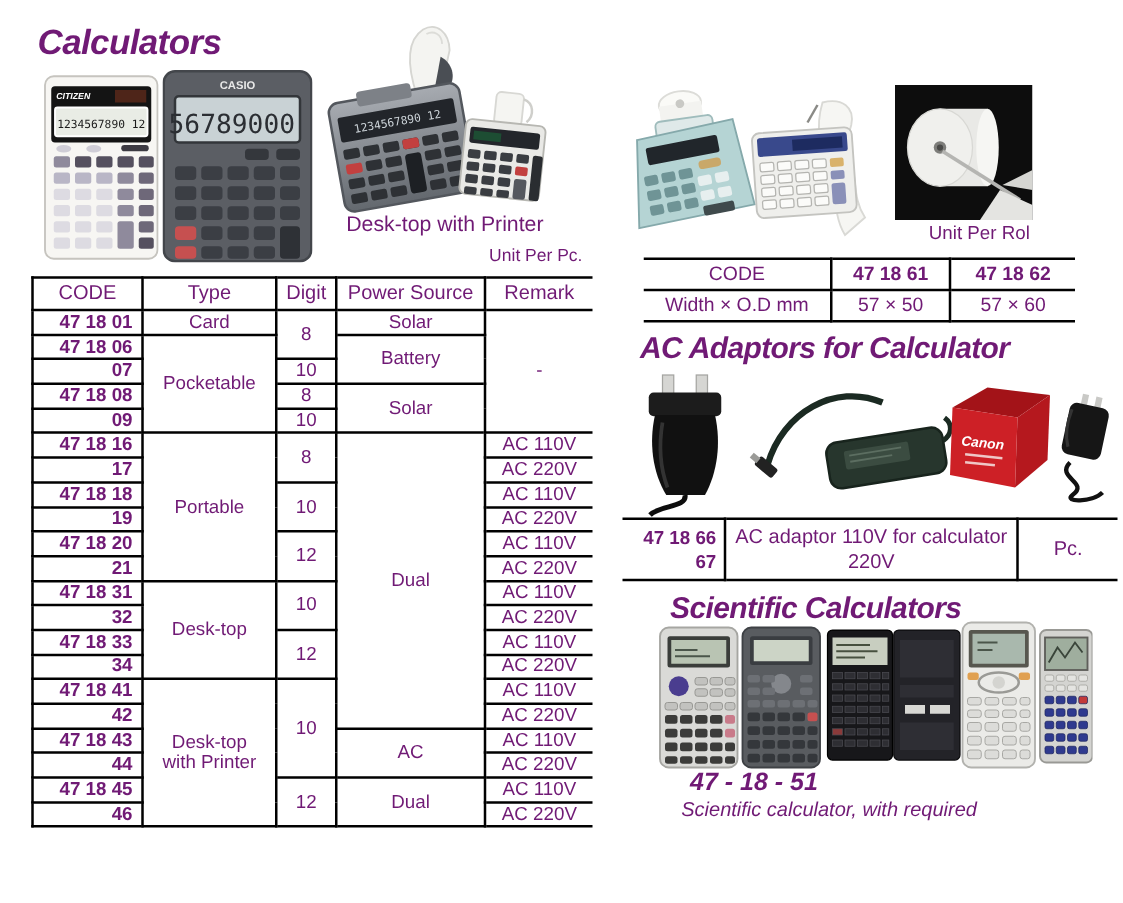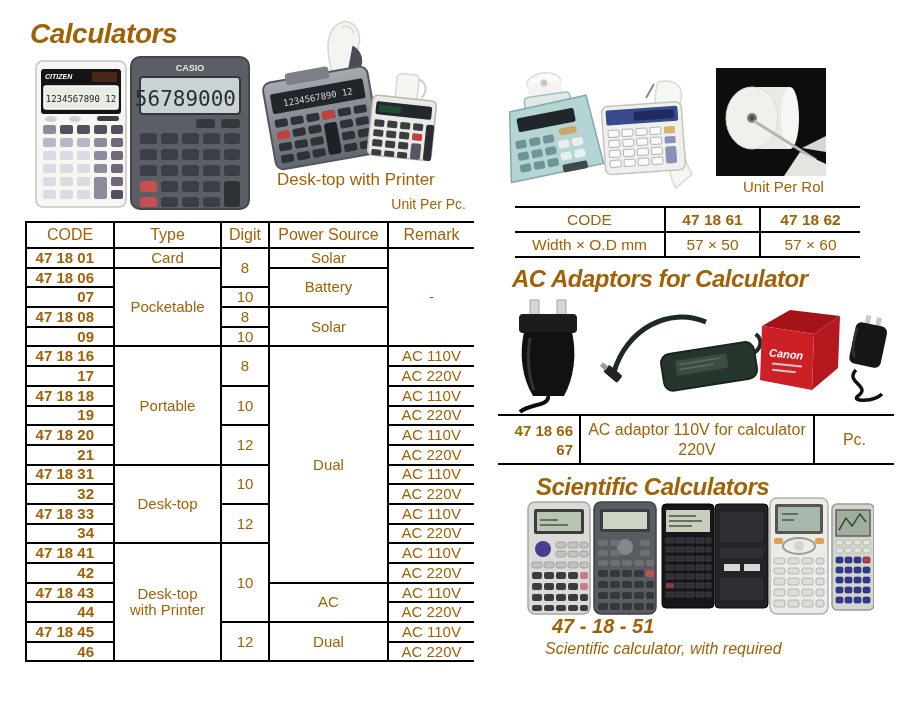--- a/index.html
+++ b/index.html
@@ -1,36 +1,36 @@
 <!DOCTYPE html>
 <html><head>
 <meta charset="utf-8">
 <style>
   html,body{margin:0;padding:0;background:#fff;}
-  #page{position:relative;width:898px;height:722px;background:#fff;color:#a16207;
+  #page{position:relative;width:898px;height:722px;background:#fff;color:#701a75;
         font-family:"Liberation Sans",sans-serif;overflow:hidden;}
   .abs{position:absolute;}
   .title{font-style:italic;font-weight:bold;letter-spacing:-0.5px;white-space:nowrap;}
   #title-calculators{left:30px;top:18px;font-size:28px;}
   #title-rollpaper{left:519px;top:36px;font-size:24px;}
   #title-adaptors{left:512px;top:265px;font-size:24px;text-align:center;}
   #title-scientific{left:536px;top:473px;font-size:24px;}
   #caption-desktop{left:277px;top:170px;font-size:17px;}
   #unit-pc{right:432px;top:196px;font-size:14px;font-weight:normal;}
   #unit-rol{left:743px;top:178px;font-size:15px;}
   #note{left:33px;top:661px;font-size:16px;white-space:pre;}
   #sci-code{left:552px;top:615px;font-size:20px;font-weight:bold;font-style:italic;}
   .sci-desc{left:545px;font-size:16px;font-style:italic;white-space:nowrap;}
   #sci-desc1{top:640px;} #sci-desc2{top:660px;}
 
   table{border-collapse:collapse;table-layout:fixed;}
   td{border:2px solid #000;text-align:center;vertical-align:middle;padding:0;
      font-size:15px;line-height:16px;white-space:pre-line;overflow:hidden;}
   td.hdr{font-size:16px;font-weight:normal;}
-  td.code{font-weight:bold;text-align:right;padding-right:19px;font-size:15px;}
+  td.code{font-weight:bold;text-align:right;padding-right:7px;font-size:15px;}
   td.b{font-weight:bold;text-align:center;}
 
   #main-table{left:25px;top:221px;width:448px;border:2px solid #000;border-right:hidden;}
   #main-table thead tr{height:26px;}
   #main-table tbody tr{height:19.7px;}
 
   #roll-table{left:515px;top:206px;width:345px;border-top:2px solid #000;
               border-left:hidden;border-right:hidden;}
   #roll-table tr{height:25px;}
   #roll-table td{font-size:15.5px;}

